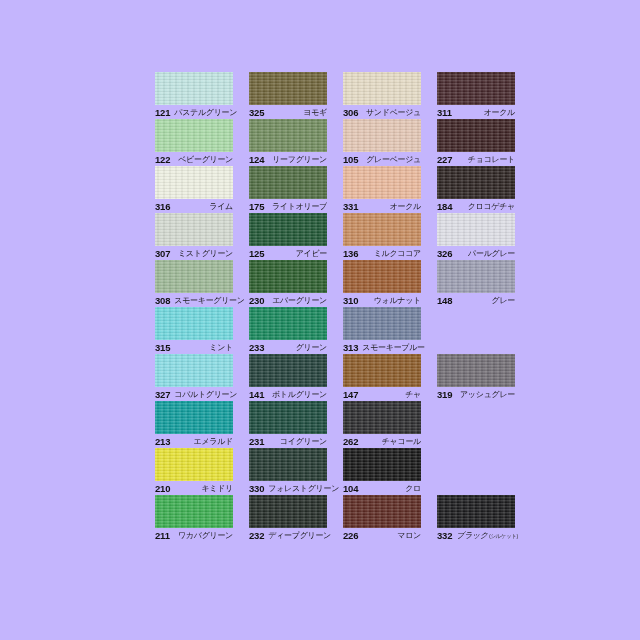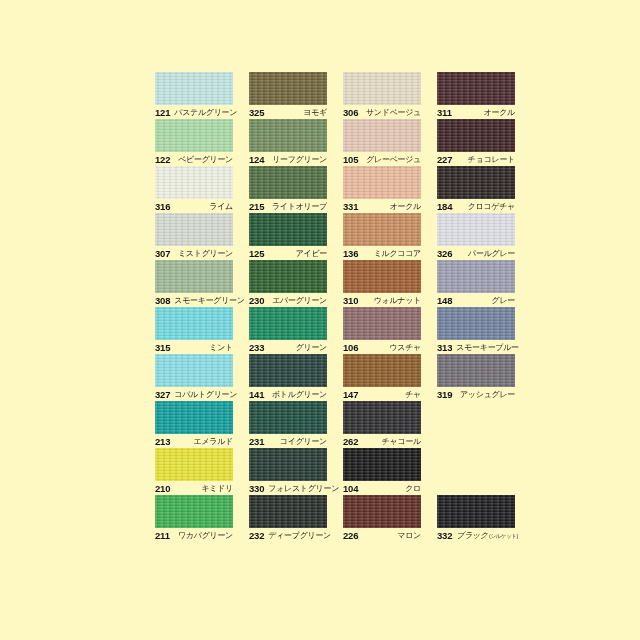--- a/index.html
+++ b/index.html
@@ -10,21 +10,21 @@
     width: 640px;
     height: 640px;
     background: #ffffff;
     font-family: "Liberation Sans", "DejaVu Sans", sans-serif;
     overflow: hidden;
   }
   #page {
     position: relative;
     width: 640px;
     height: 640px;
-    background: #fef9c3;
+    background: #c4b5fd;
   }
   #chart {
     position: absolute;
     left: 155px;
     top: 72px;
     width: 346px;
   }
   .row {
     display: flex;
     width: 346px;
@@ -170,21 +170,21 @@
         <div class="cell">
           <div class="swatch" style="background-color: rgb(236, 238, 224);"></div>
           <div class="label">
             <span class="code">316</span>
             <span class="name">ライム</span>
           </div>
         </div>
         <div class="cell">
           <div class="swatch" style="background-color: rgb(78, 107, 65);"></div>
           <div class="label">
-            <span class="code">215</span>
+            <span class="code">175</span>
             <span class="name">ライトオリーブ</span>
           </div>
         </div>
         <div class="cell">
           <div class="swatch" style="background-color: rgb(232, 183, 154);"></div>
           <div class="label">
             <span class="code">331</span>
             <span class="name">オークル</span>
           </div>
         </div>
@@ -262,27 +262,20 @@
           <div class="label">
             <span class="code">315</span>
             <span class="name">ミント</span>
           </div>
         </div>
         <div class="cell">
           <div class="swatch" style="background-color: rgb(22, 134, 90);"></div>
           <div class="label">
             <span class="code">233</span>
             <span class="name">グリーン</span>
-          </div>
-        </div>
-        <div class="cell">
-          <div class="swatch" style="background-color: rgb(138, 103, 104);"></div>
-          <div class="label">
-            <span class="code">106</span>
-            <span class="name">ウスチャ</span>
           </div>
         </div>
         <div class="cell">
           <div class="swatch" style="background-color: rgb(111, 126, 156);"></div>
           <div class="label">
             <span class="code">313</span>
             <span class="name">スモーキーブルー</span>
           </div>
         </div>
       </div>

